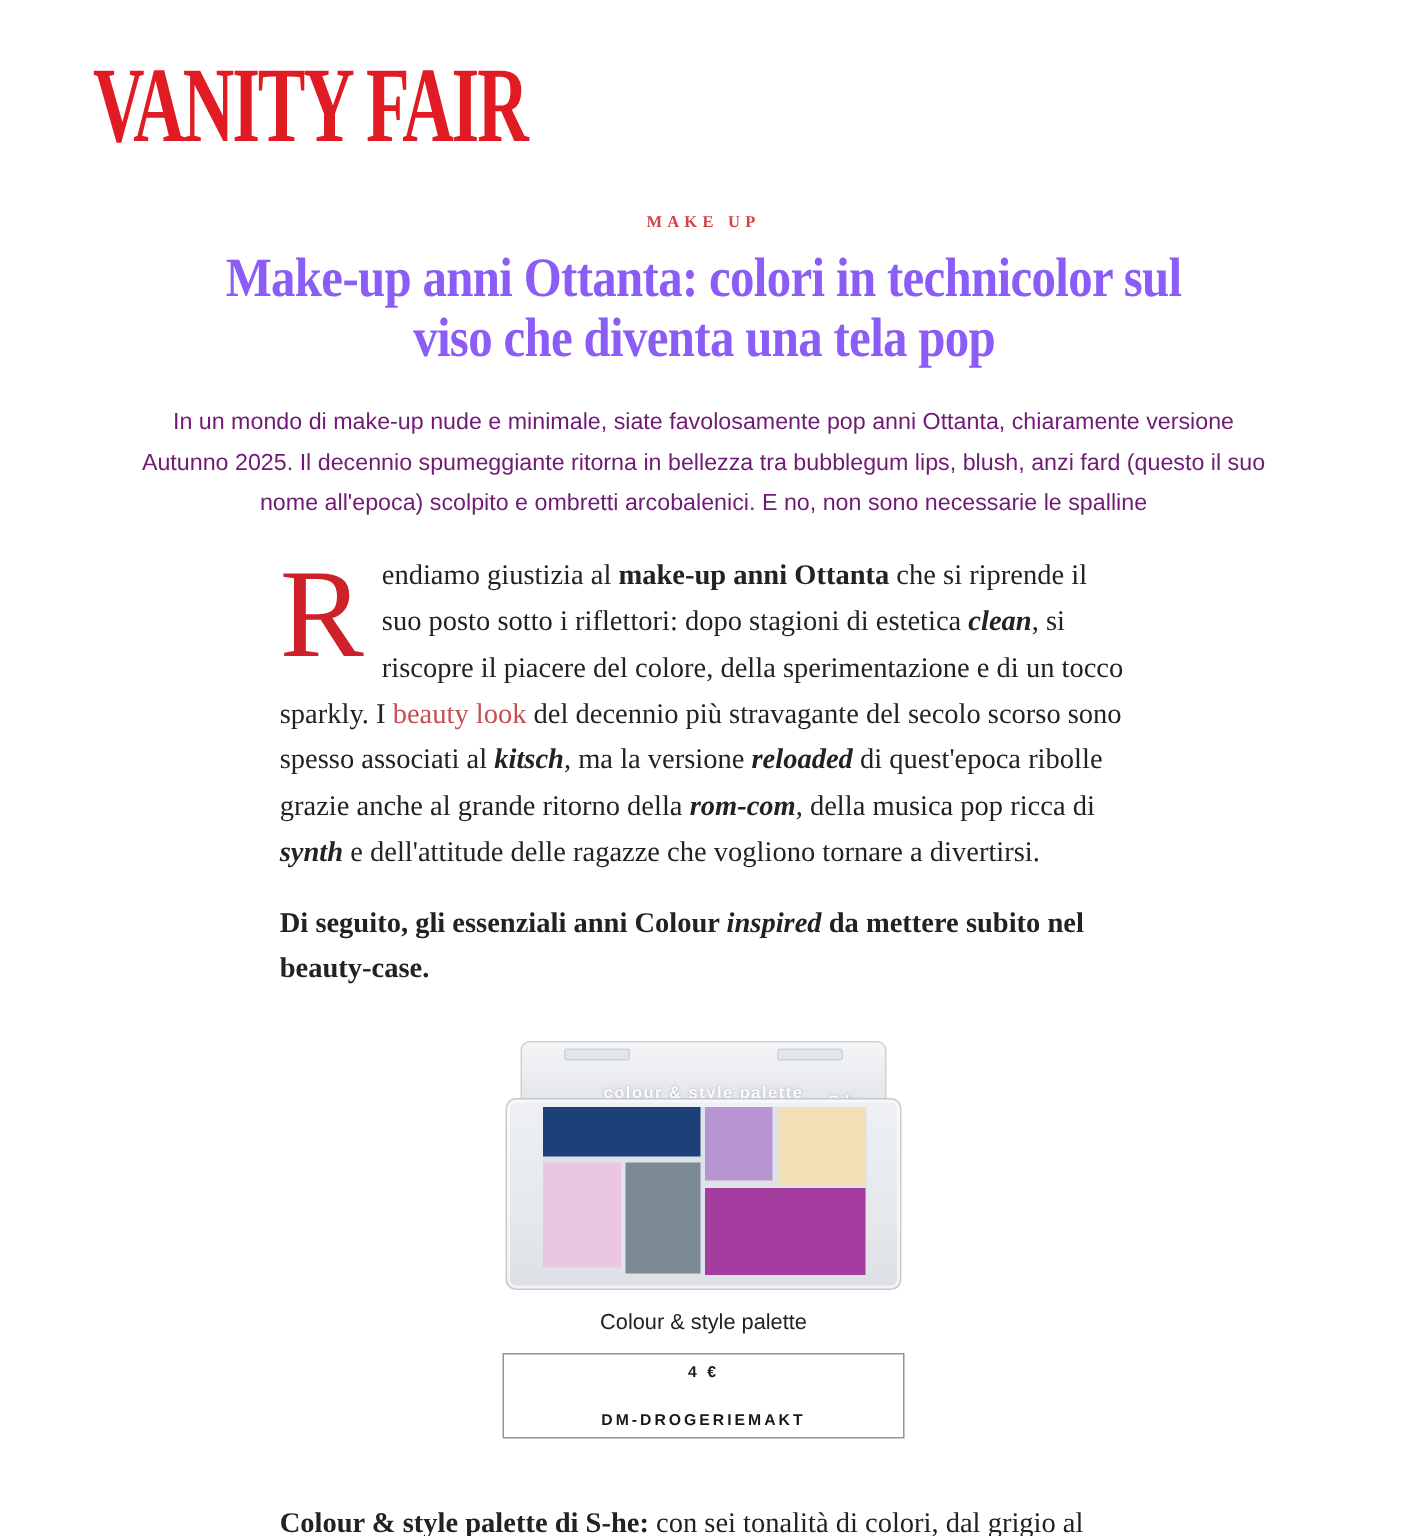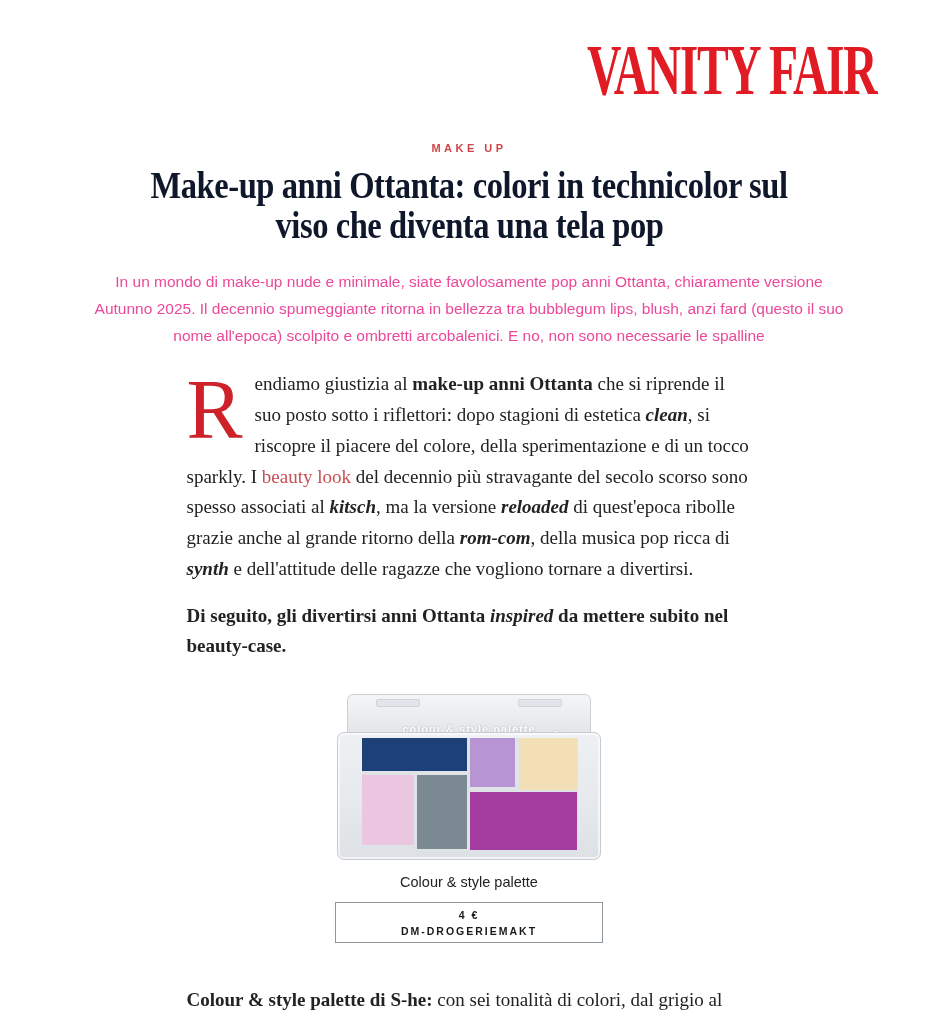--- a/index.html
+++ b/index.html
@@ -6,21 +6,21 @@
   html,body { background:#ffffff; }
   body {
     width:938px; min-height:1024px; margin:0 auto;
     font-family:"Liberation Serif", serif;
     color:#1f1f1f;
     -webkit-font-smoothing:antialiased;
   }
   .page { width:938px; min-height:1024px; padding-top:34px; overflow:hidden; }
 
   
-  .masthead { text-align:right; }
+  .masthead { text-align:left; }
   .logo {
     display:inline-block;
     font-family:"Liberation Serif", serif;
     font-weight:700;
     font-size:68px;
     line-height:1;
     letter-spacing:-2px;
     transform:scaleX(0.70) scaleY(1.05);
     transform-origin:center top;
     white-space:nowrap;
@@ -34,41 +34,41 @@
     font-size:11px;
     letter-spacing:3.5px;
     cursor:pointer;
   }
 
   
   .title {
     margin-top:12px;
     text-align:center;
     font-weight:700;
-    color:#0f172a;
+    color:#8b5cf6;
     line-height:1.08;
   }
   .title .tline {
     display:inline-block;
     font-size:37px;
     letter-spacing:-0.5px;
     transform:scaleX(0.88);
     transform-origin:center;
     white-space:nowrap;
   }
 
   
   .standfirst {
     margin:22px auto 0;
     max-width:758px;
     text-align:center;
     font-family:"Liberation Sans", sans-serif;
     font-size:15.5px;
     line-height:1.75;
-    color:#ec4899;
+    color:#701a75;
   }
 
   
   .article-body {
     width:565px;
     margin:20px auto 0;
     font-size:19px;
     line-height:1.62;
     color:#222;
   }
@@ -144,21 +144,21 @@
     background:#fff;
     padding:6px 4px 5px;
     text-align:center;
     font-family:"Liberation Sans", sans-serif;
     cursor:pointer;
   }
   .price-box .price {
     font-size:10.5px; font-weight:700; letter-spacing:2px; color:#191919;
   }
   .price-box .retailer {
-    margin-top:4px;
+    margin-top:20px;
     font-size:10.5px; font-weight:700; letter-spacing:2px; color:#191919;
   }
 
   
   .closing {
     width:565px;
     margin:40px auto 0;
     font-size:19px;
     line-height:1.75;
     color:#222;
@@ -167,30 +167,30 @@
 </style>
 </head>
 <body>
 
 <div class="page">
 
   <header class="masthead">
     <span class="logo" style="color: rgb(225, 27, 35);">VANITY FAIR</span>
   </header>
 
-  <nav class="category" style="color: rgb(208, 67, 72);">MAKE UP</nav>
+  <nav class="category" style="color: rgb(208, 67, 72); font-family: Liberation Serif, serif;">MAKE UP</nav>
 
   <h1 class="title"><span class="tline">Make-up anni Ottanta: colori in technicolor sul</span><br><span class="tline">viso che diventa una tela pop</span></h1>
 
   <p class="standfirst">In un mondo di make-up nude e minimale, siate favolosamente pop anni Ottanta, chiaramente versione Autunno 2025. Il decennio spumeggiante ritorna in bellezza tra bubblegum lips, blush, anzi fard (questo il suo nome all'epoca) scolpito e ombretti arcobalenici. E no, non sono necessarie le spalline</p>
 
   <div class="article-body">
     <p><span class="dropcap" style="color: rgb(206, 33, 41);">R</span><span>endiamo giustizia al </span><span class="b">make-up anni Ottanta</span><span> che si riprende il suo posto sotto i riflettori: dopo stagioni di estetica </span><span class="i">clean</span><span>, si riscopre il piacere del colore, della sperimentazione e di un tocco sparkly. I </span><span class="red-link" style="color: rgb(198, 79, 85);">beauty look</span><span> del decennio più stravagante del secolo scorso sono spesso associati al </span><span class="i">kitsch</span><span>, ma la versione </span><span class="i">reloaded</span><span> di quest'epoca ribolle grazie anche al grande ritorno della </span><span class="i">rom-com</span><span>, della musica pop ricca di </span><span class="i">synth</span><span> e dell'attitude delle ragazze che vogliono tornare a divertirsi.</span></p>
     <div class="clear"></div>
-    <p class="lede"><span class="b">Di seguito, gli divertirsi anni Ottanta </span><span class="bi">inspired</span><span class="b"> da mettere subito nel beauty-case.</span></p>
+    <p class="lede"><span class="b">Di seguito, gli essenziali anni Colour </span><span class="bi">inspired</span><span class="b"> da mettere subito nel beauty-case.</span></p>
   </div>
 
   <section class="product">
     <div class="palette-photo">
       <div class="palette-lid">
         <div class="lid-notch left"></div>
         <div class="lid-notch right"></div>
         <div class="lid-text-row">
           <span class="lid-text">colour &amp; style palette</span>
         </div>

